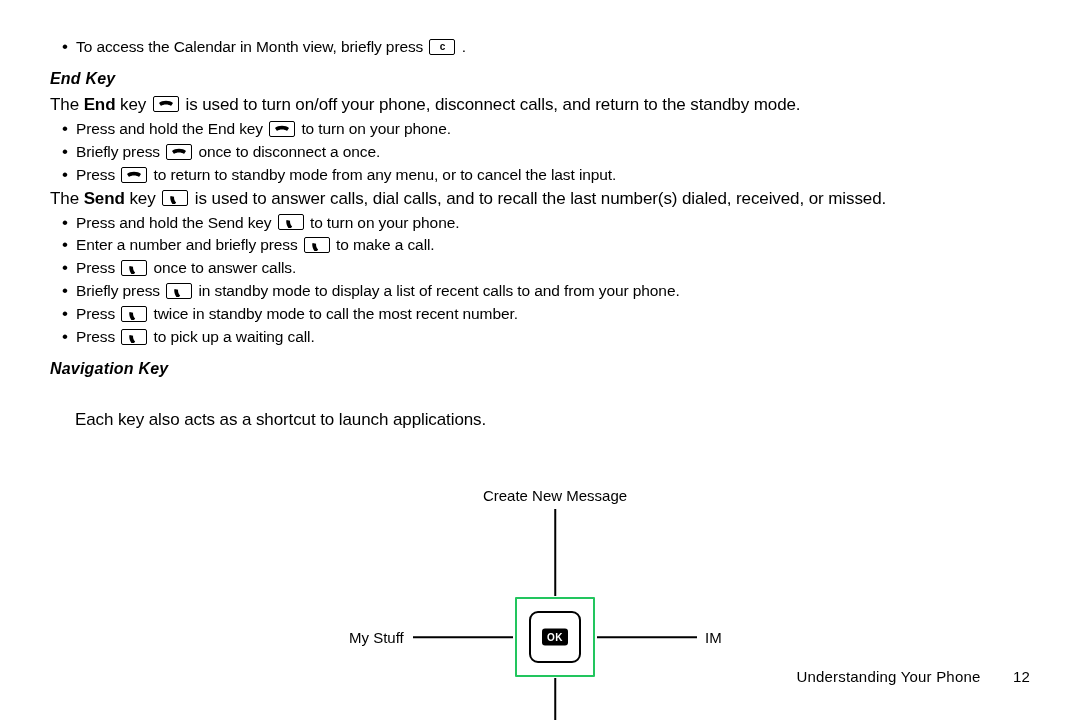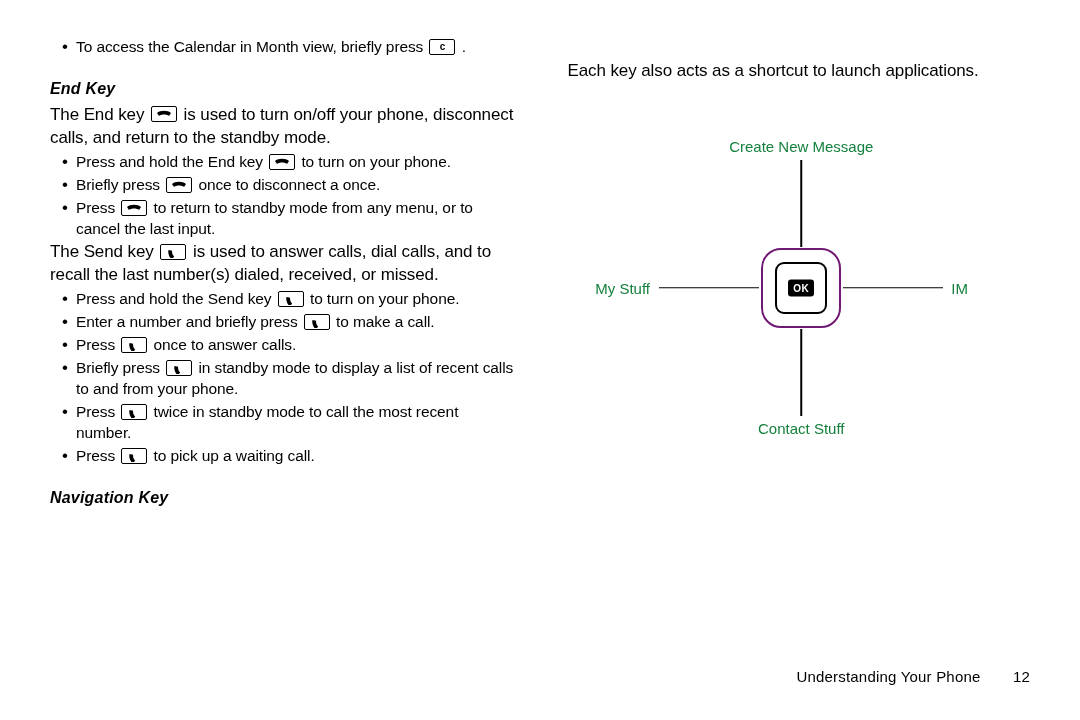--- a/index.html
+++ b/index.html
@@ -7,21 +7,21 @@
     padding: 0;
     width: 1080px;
     height: 720px;
     background: #fff;
     font-family: Arial, Helvetica, sans-serif;
     color: #000;
     position: relative;
   }
   .page {
     display: flex;
-    flex-direction: row;
+    flex-direction: column;
     padding: 35px 45px 0 50px;
     box-sizing: border-box;
     width: 100%;
     height: 100%;
   }
   .col {
     flex: 1 1 0;
     box-sizing: border-box;
   }
   .col-left { padding-right: 25px; }
@@ -31,21 +31,21 @@
     font-size: 17px;
     line-height: 1.35;
     margin: 2px 0;
     letter-spacing: -0.1px;
   }
   .section-heading {
     font-family: Arial, Helvetica, sans-serif;
     font-weight: 700;
     font-style: italic;
     font-size: 16px;
-    margin-top: 22px;
+    margin-top: 12px;
     margin-bottom: 6px;
     letter-spacing: 0.2px;
   }
   .bullet-block {
     padding-left: 26px;
     position: relative;
     margin: 2px 0;
   }
   .bullet-block::before {
     content: "•";
@@ -53,21 +53,21 @@
     left: 12px;
     top: 0;
     font-size: 17px;
   }
   .bullet-line {
     font-size: 15.5px;
     line-height: 1.35;
     font-family: Arial, Helvetica, sans-serif;
     letter-spacing: -0.1px;
   }
-  .bold { font-weight: 400; }
+  .bold { font-weight: 700; }
 
   
   .k {
     display: inline-block;
     vertical-align: middle;
     border: 1px solid #000;
     border-radius: 2px;
     height: 14px;
     width: 24px;
     position: relative;
@@ -98,22 +98,22 @@
     width: 400px;
     height: 300px;
     font-family: "Segoe UI", Arial, sans-serif;
     font-size: 15px;
   }
   .nav-square {
     position: absolute;
     left: 50%; top: 50%;
     width: 80px; height: 80px;
     transform: translate(-50%, -50%);
-    border: 2px solid #701a75;
-    border-radius: 20px;
+    border: 2px solid #22c55e;
+    border-radius: 1px;
     background: #fff;
     box-sizing: border-box;
   }
   .nav-inner {
     position: absolute;
     left: 50%; top: 50%;
     width: 52px; height: 52px;
     transform: translate(-50%, -50%);
     border: 2px solid #000;
     border-radius: 9px;
@@ -138,21 +138,21 @@
   .nav-line.v { width: 1.5px; left: 50%; transform: translateX(-50%); }
   .nav-line.v.top    { top: 22px; height: 87px; }
   .nav-line.v.bottom { top: 191px; height: 87px; }
   .nav-line.h { height: 1.5px; top: 50%; transform: translateY(-50%); }
   .nav-line.h.left  { left: 58px; width: 100px; }
   .nav-line.h.right { left: 242px; width: 100px; }
 
   .nav-label {
     position: absolute;
     white-space: nowrap;
-    color: #15803d;
+    color: #000000;
   }
   .nav-label.top    { top: 0px;  left: 50%; transform: translateX(-50%); }
   .nav-label.bottom { top: 282px; left: 50%; transform: translateX(-50%); }
   .nav-label.left   { top: 50%; left: -6px;  transform: translateY(-50%); }
   .nav-label.right  { top: 50%; left: 350px; transform: translateY(-50%); }
 
   .footer {
     position: absolute;
     bottom: 35px;
     right: 50px;

